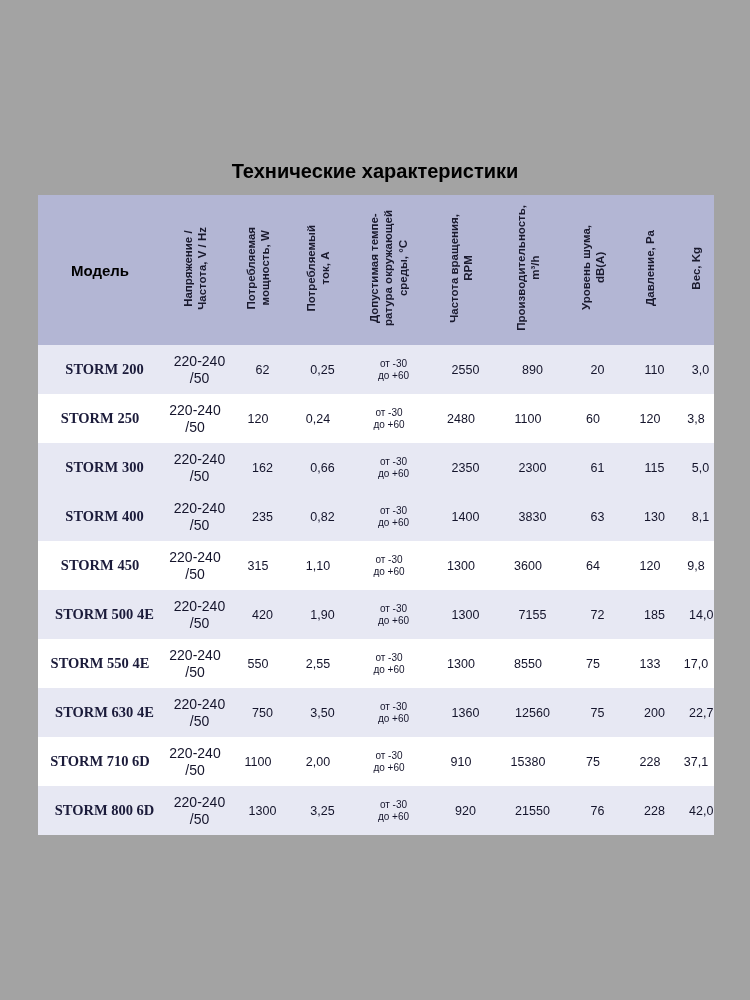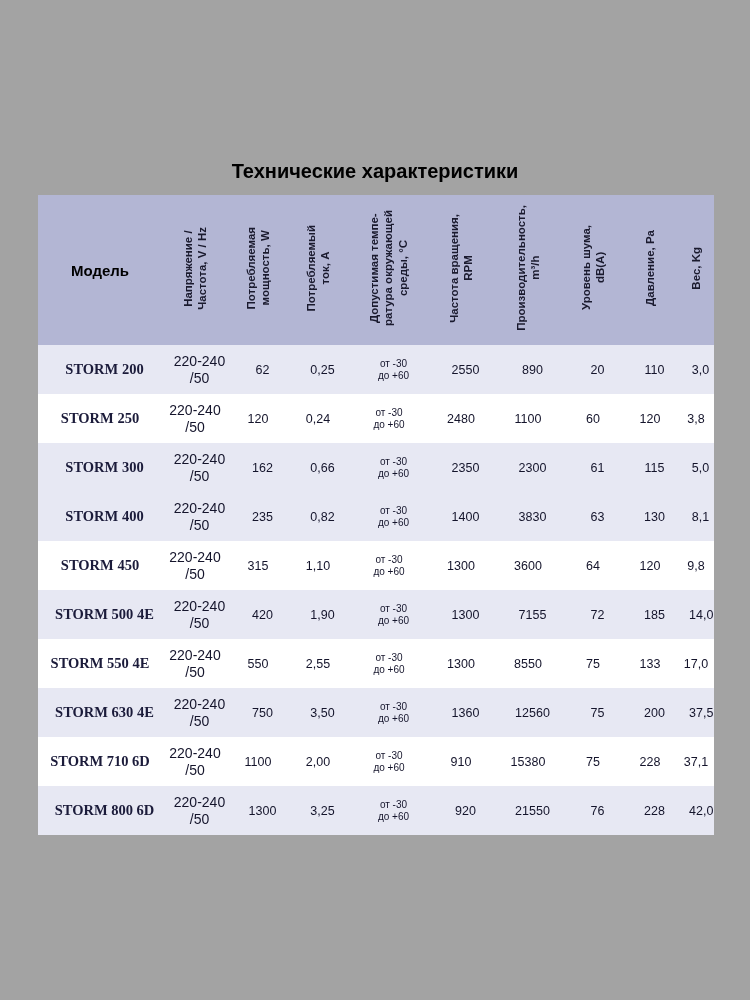--- a/index.html
+++ b/index.html
@@ -251,21 +251,21 @@
             <td class="volt">220-240
 /50</td>
             <td>750</td>
             <td>3,50</td>
             <td class="temp">от -30
 до +60</td>
             <td>1360</td>
             <td>12560</td>
             <td>75</td>
             <td>200</td>
-            <td>37,5</td>
+            <td>22,7</td>
           </tr>
           <tr class="even">
             <td class="model">STORM 710 6D</td>
             <td class="volt">220-240
 /50</td>
             <td>1100</td>
             <td>2,00</td>
             <td class="temp">от -30
 до +60</td>
             <td>910</td>

